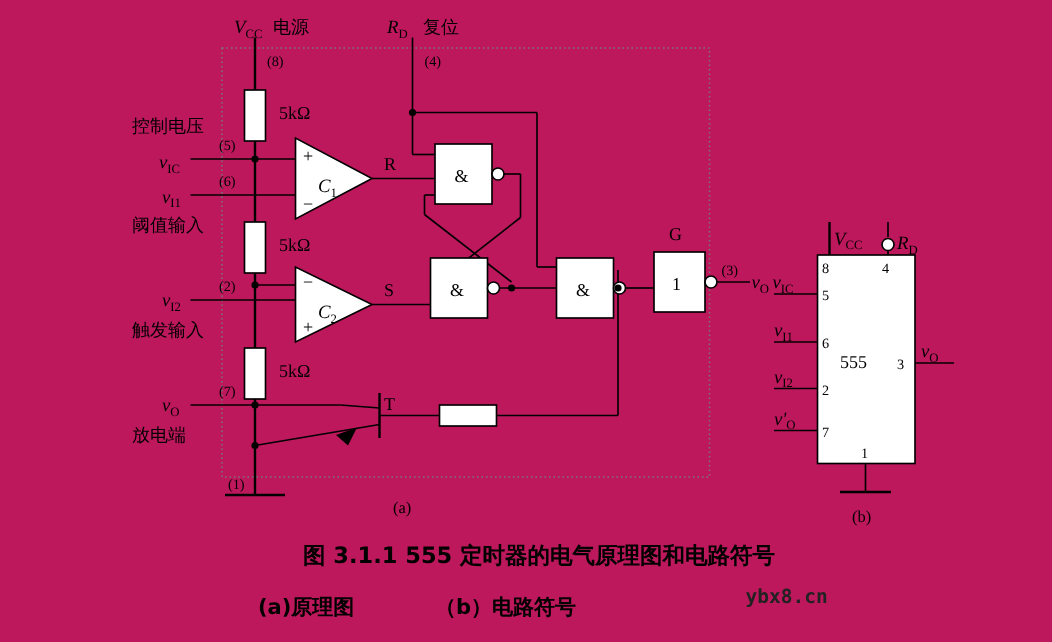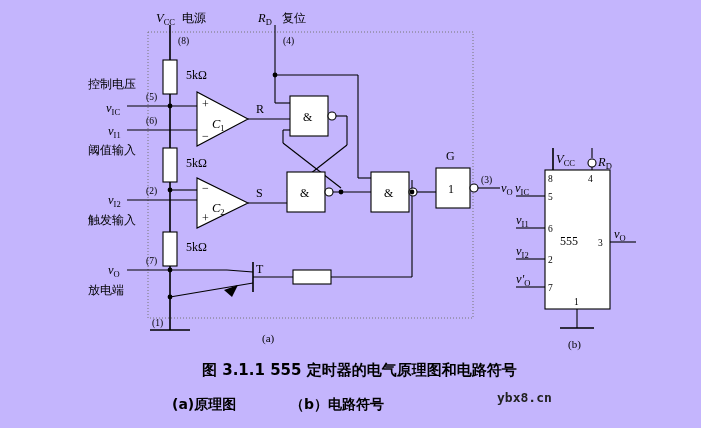--- a/index.html
+++ b/index.html
@@ -4,21 +4,21 @@
 <style>
   html, body {
     margin: 0;
     padding: 0;
     background: #ffffff;
   }
   #page {
     position: relative;
     width: 701px;
     height: 428px;
-    background: #c4b5fd;
+    background: #be185d;
     font-family: "Liberation Serif", "DejaVu Serif", serif;
     overflow: hidden;
   }
   svg { display: block; }
   text { fill: #000000; }
   .cn   { font-family: "DejaVu Sans", "Liberation Sans", sans-serif; }
   .lbl  { font-size: 12px; }
   .pin  { font-size: 9.5px; font-family: "Liberation Serif", serif; }
   .var  { font-size: 12.5px; font-style: italic; font-family: "Liberation Serif", serif; }
   .sub  { font-size: 8.5px; font-style: normal; }

